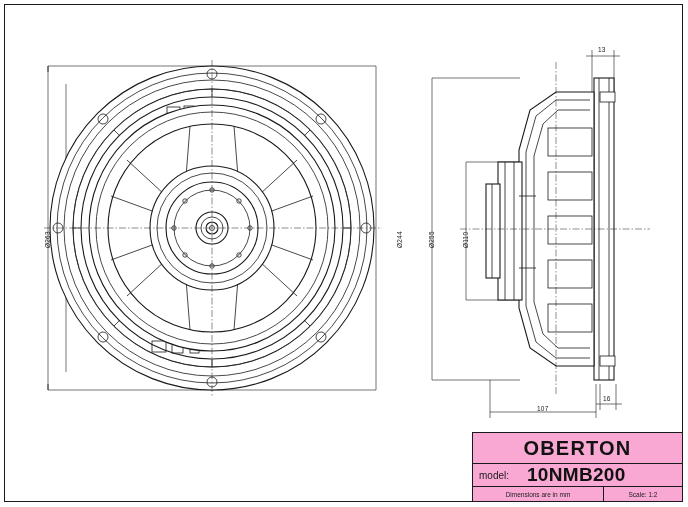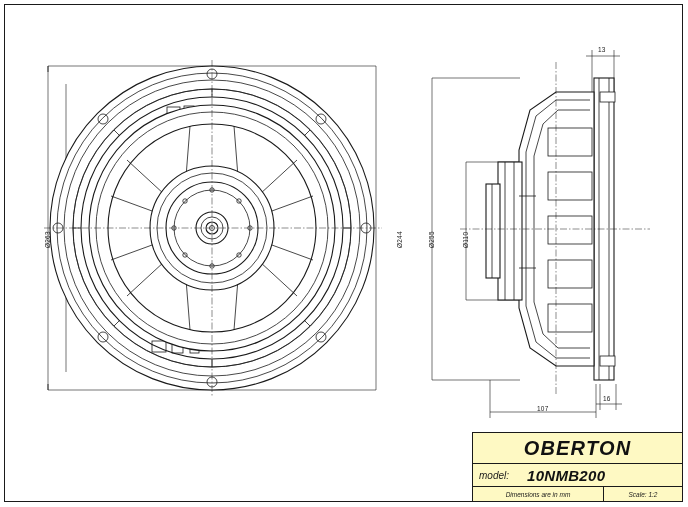--- a/index.html
+++ b/index.html
@@ -55,22 +55,21 @@
 
   
   #titleblock {
     position: absolute;
     left: 472px;
     top: 432px;
     width: 211px;
     height: 70px;
     border: 1px solid #1a1a1a;
     box-sizing: border-box;
-    background: #fef9c3;
-    font-style: italic;
+    background: #f9a8d4;
   }
   #tb-brandrow {
     height: 30px;
     border-bottom: 1px solid #1a1a1a;
     display: flex;
     align-items: center;
     justify-content: center;
   }
   #tb-brand {
     font-size: 20px;
@@ -85,21 +84,21 @@
     align-items: center;
     padding-left: 6px;
     box-sizing: border-box;
   }
   #tb-model-label {
     font-size: 10px;
     color: #1a1a1a;
     width: 48px;
   }
   #tb-model-value {
-    font-size: 15px;
+    font-size: 19px;
     font-weight: bold;
     color: #111111;
     letter-spacing: 0.3px;
   }
   #tb-footrow {
     height: 15px;
     display: flex;
     align-items: center;
   }
   #tb-units {

